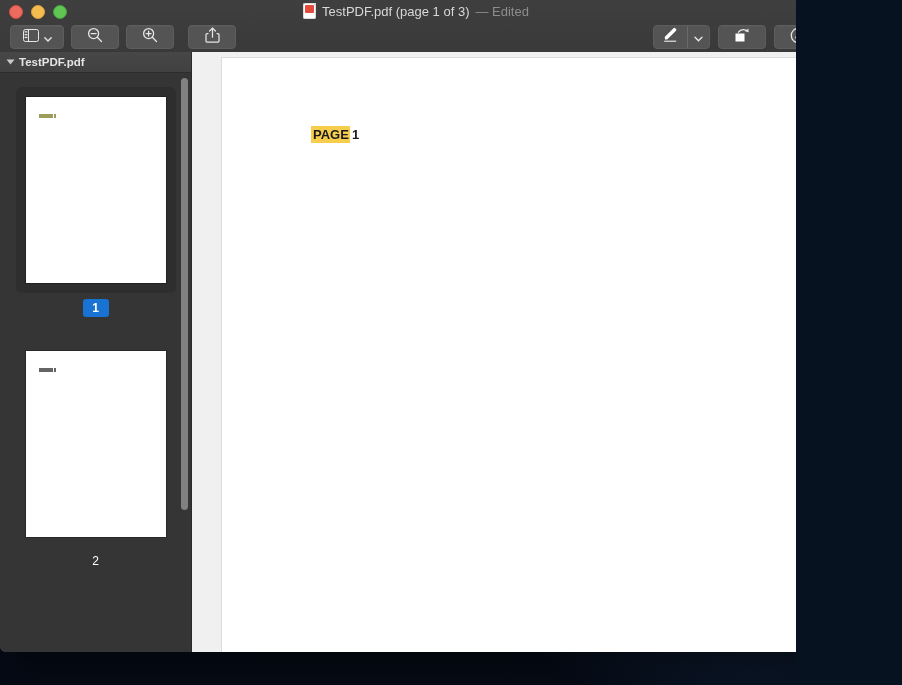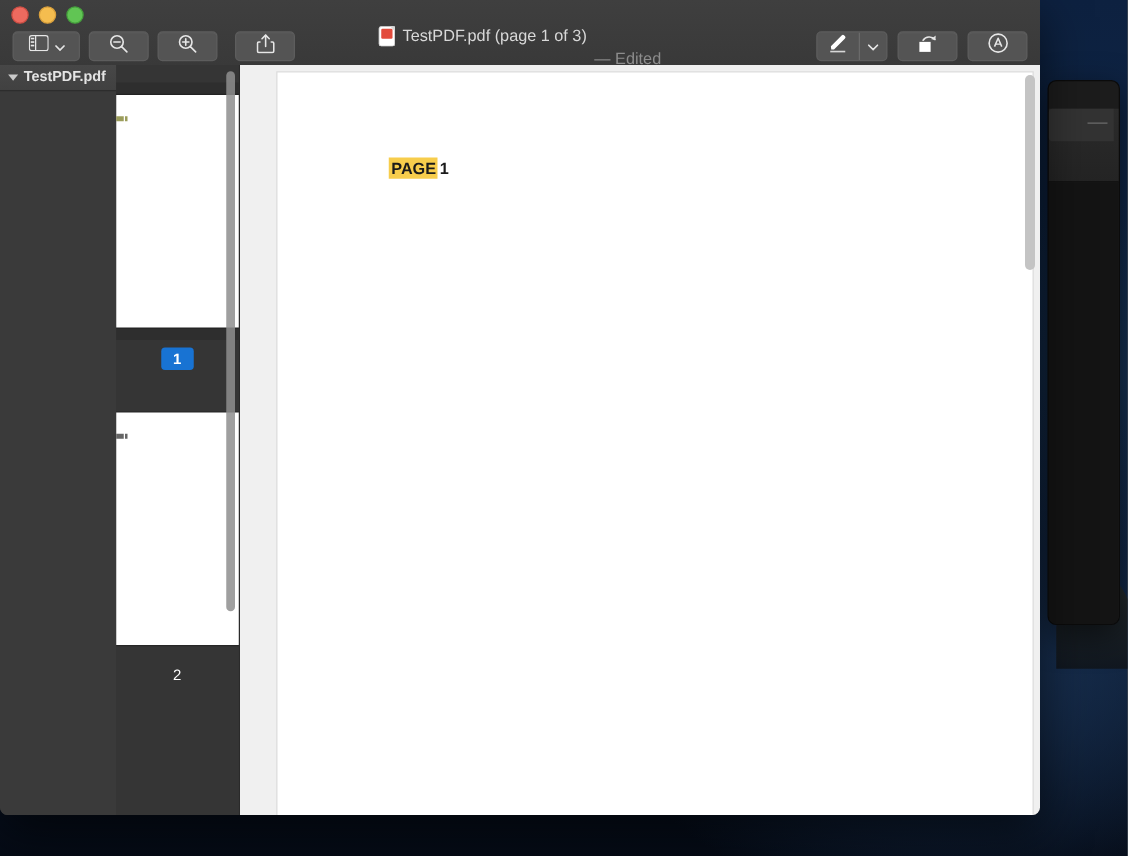--- a/index.html
+++ b/index.html
@@ -7,21 +7,21 @@
     padding: 0;
     background: #06121f;
     width: 902px;
     height: 685px;
     overflow: hidden;
     font-family: "Liberation Sans", sans-serif;
   }
 
   #root {
     position: relative;
-    width: 902px;
+    width: 796px;
     height: 685px;
     overflow: hidden;
   }
 
   
   .desktop {
     position: absolute;
     inset: 0;
     background:
       radial-gradient(ellipse 420px 300px at 760px 520px, #1b3558 0%, rgba(27,53,88,0) 70%),
@@ -150,21 +150,21 @@
   }
   .doc-icon::after {
     content: "";
     position: absolute;
     right: 0; top: 0;
     border-width: 0 4px 4px 0;
     border-style: solid;
     border-color: transparent #d8d8d8 transparent transparent;
   }
   .title-main { color: #d8d8d8; }
-  .title-sub  { color: #8d8d8d; margin-top: 36px; }
+  .title-sub  { color: #8d8d8d; }
 
   
   .toolbar {
     position: absolute;
     left: 0; right: 0;
     top: 22px;
     height: 30px;
     display: flex;
     align-items: center;
     padding: 0 10px;
@@ -256,21 +256,21 @@
     bottom: 0;
     display: flex;
   }
 
   
   .sidebar {
     width: 191px;
     background: #3a3a3a;
     position: relative;
     display: flex;
-    flex-direction: row;
+    flex-direction: column;
     border-right: 1px solid #2a2a2a;
   }
   .sidebar-header {
     height: 20px;
     background: linear-gradient(180deg,#474747 0%,#414141 100%);
     border-bottom: 1px solid #2d2d2d;
     display: flex;
     align-items: center;
     gap: 6px;
     padding: 0 8px;

